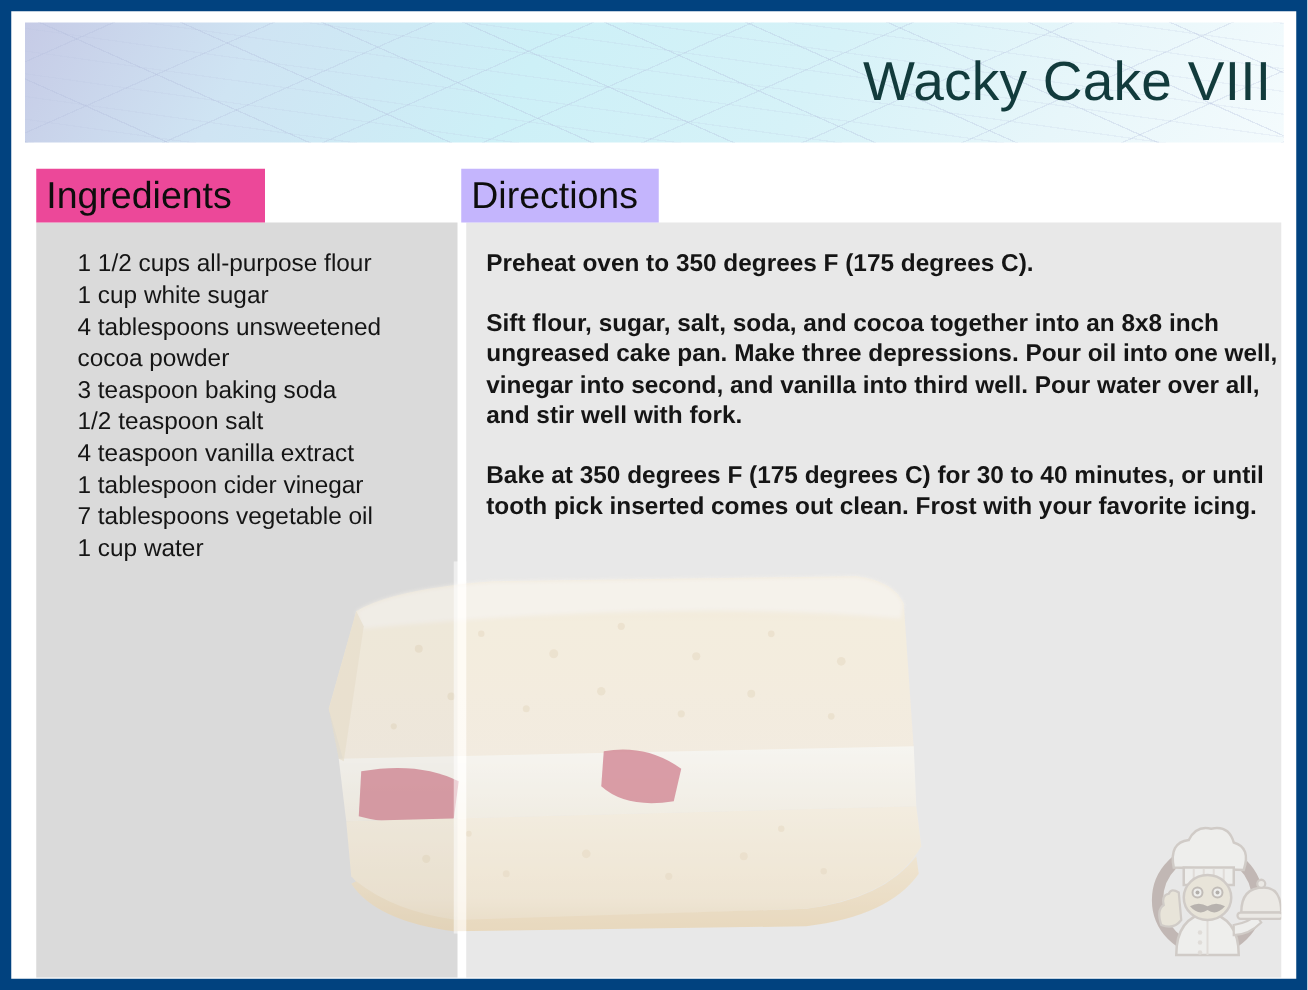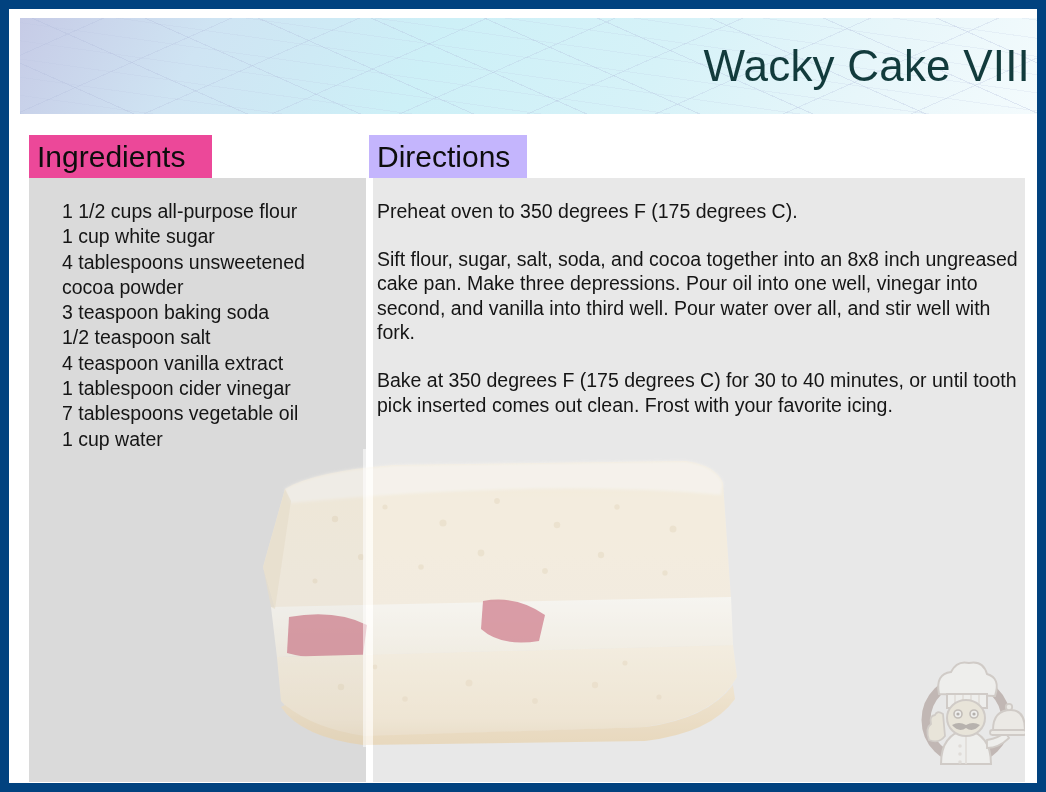--- a/index.html
+++ b/index.html
@@ -45,21 +45,20 @@
         rgba(255,255,255,0) 1px,
         rgba(255,255,255,0) 18px),
       linear-gradient(118deg,
         #c6cbe6 0%,
         #cfe4f3 18%,
         #cdf0f7 40%,
         #d6f2f8 62%,
         #e7f6fa 82%,
         #f4fbfd 100%);
     overflow: hidden;
-    padding-left: 13px;
   }
   .banner-title {
     position: absolute;
     right: 10px;
     top: 50%;
     transform: translateY(-50%);
     font-size: 44px;
     font-weight: 400;
     color: #123b3c;
     letter-spacing: 0.2px;
@@ -145,21 +144,21 @@
   .directions-body {
     position: absolute;
     left: 368px;
     top: 190px;
     width: 648px;
     font-size: 19.5px;
     line-height: 24.6px;
     color: #151515;
     z-index: 5;
   }
-  .directions-body p { margin: 0 0 23px 0; }
+  .directions-body p { margin: 0 0 23px 12px; font-weight: bold; }
   .directions-body p:last-child { margin-bottom: 0; }
 
   
   .chef-logo {
     position: absolute;
     left: 898px;
     top: 643px;
     width: 118px;
     height: 118px;
     opacity: 0.30;

